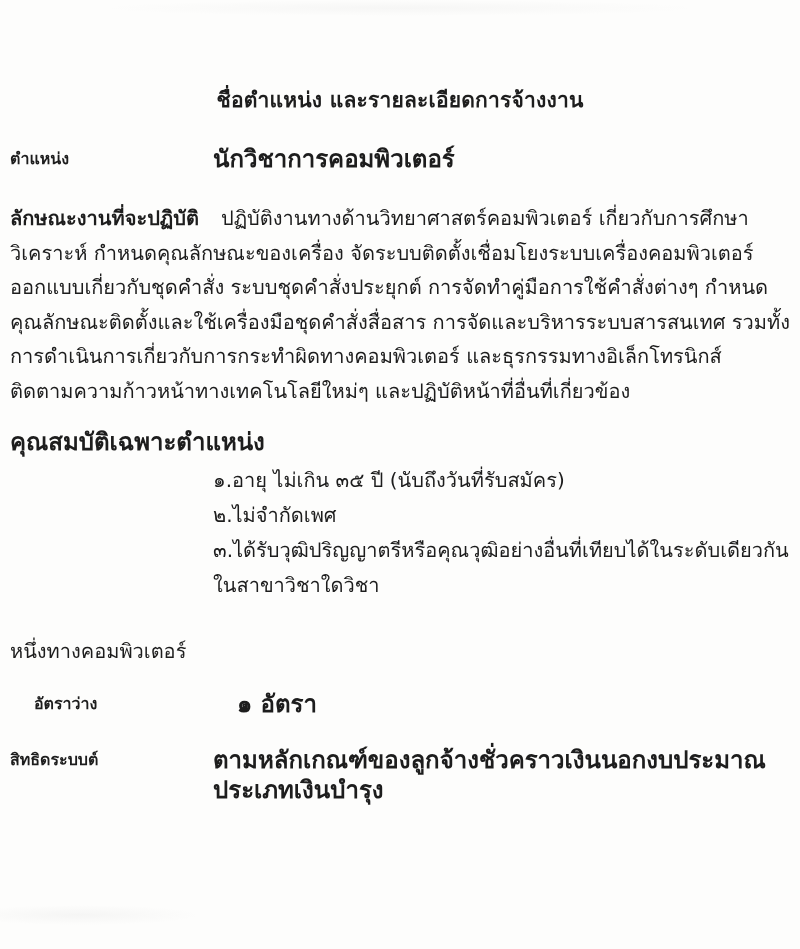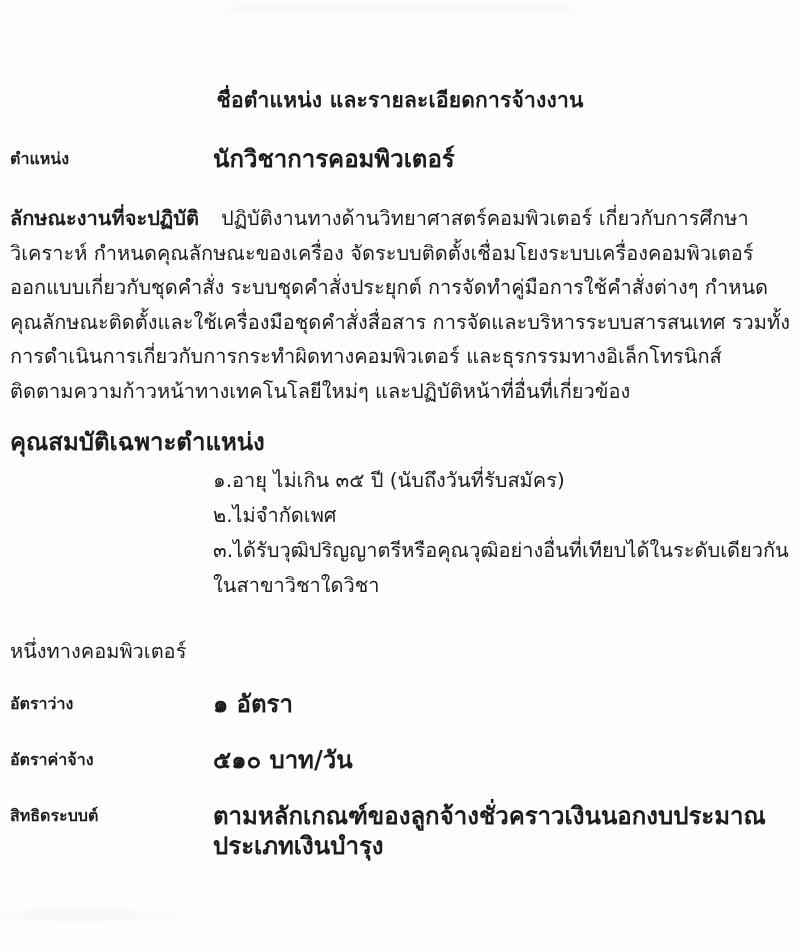--- a/index.html
+++ b/index.html
@@ -57,21 +57,21 @@
     font-size: 20px;
     line-height: 35px;
   }
   .qual-item.first { margin-top: 6px; }
   .qual-continuation {
     font-size: 20px;
     line-height: 32px;
     margin-top: 32px;
   }
   .detail-rows .kv-row { margin-top: 26px; }
-  .detail-rows .kv-row.first { margin-top: 22px; }
+  .detail-rows .kv-row.first { margin-top: 22px; margin-left: 24px; }
 </style>
 </head>
 <body>
 
 <div class="page">
 
   <div class="title">ชื่อตำแหน่ง และรายละเอียดการจ้างงาน</div>
 
   <div class="kv-row position-row">
     <span class="kv-label">ตำแหน่ง</span>
@@ -92,24 +92,20 @@
 
   <div class="qual-continuation">หนึ่งทางคอมพิวเตอร์</div>
 
   <div class="detail-rows">
 
     <div class="kv-row first">
       <span class="kv-label">อัตราว่าง</span>
       <span class="kv-value bold">๑  อัตรา</span>
     </div>
 
-    <div class="kv-row">
-      <span class="kv-label">อัตราค่าจ้าง</span>
-      <span class="kv-value bold">๕๑๐ บาท/วัน</span>
-    </div>
 
     <div class="kv-row">
       <span class="kv-label">สิทธิดระบบต์</span>
       <span class="kv-value bold">ตามหลักเกณฑ์ของลูกจ้างชั่วคราวเงินนอกงบประมาณ ประเภทเงินบำรุง</span>
     </div>
 
   </div>
 
 </div>
 

